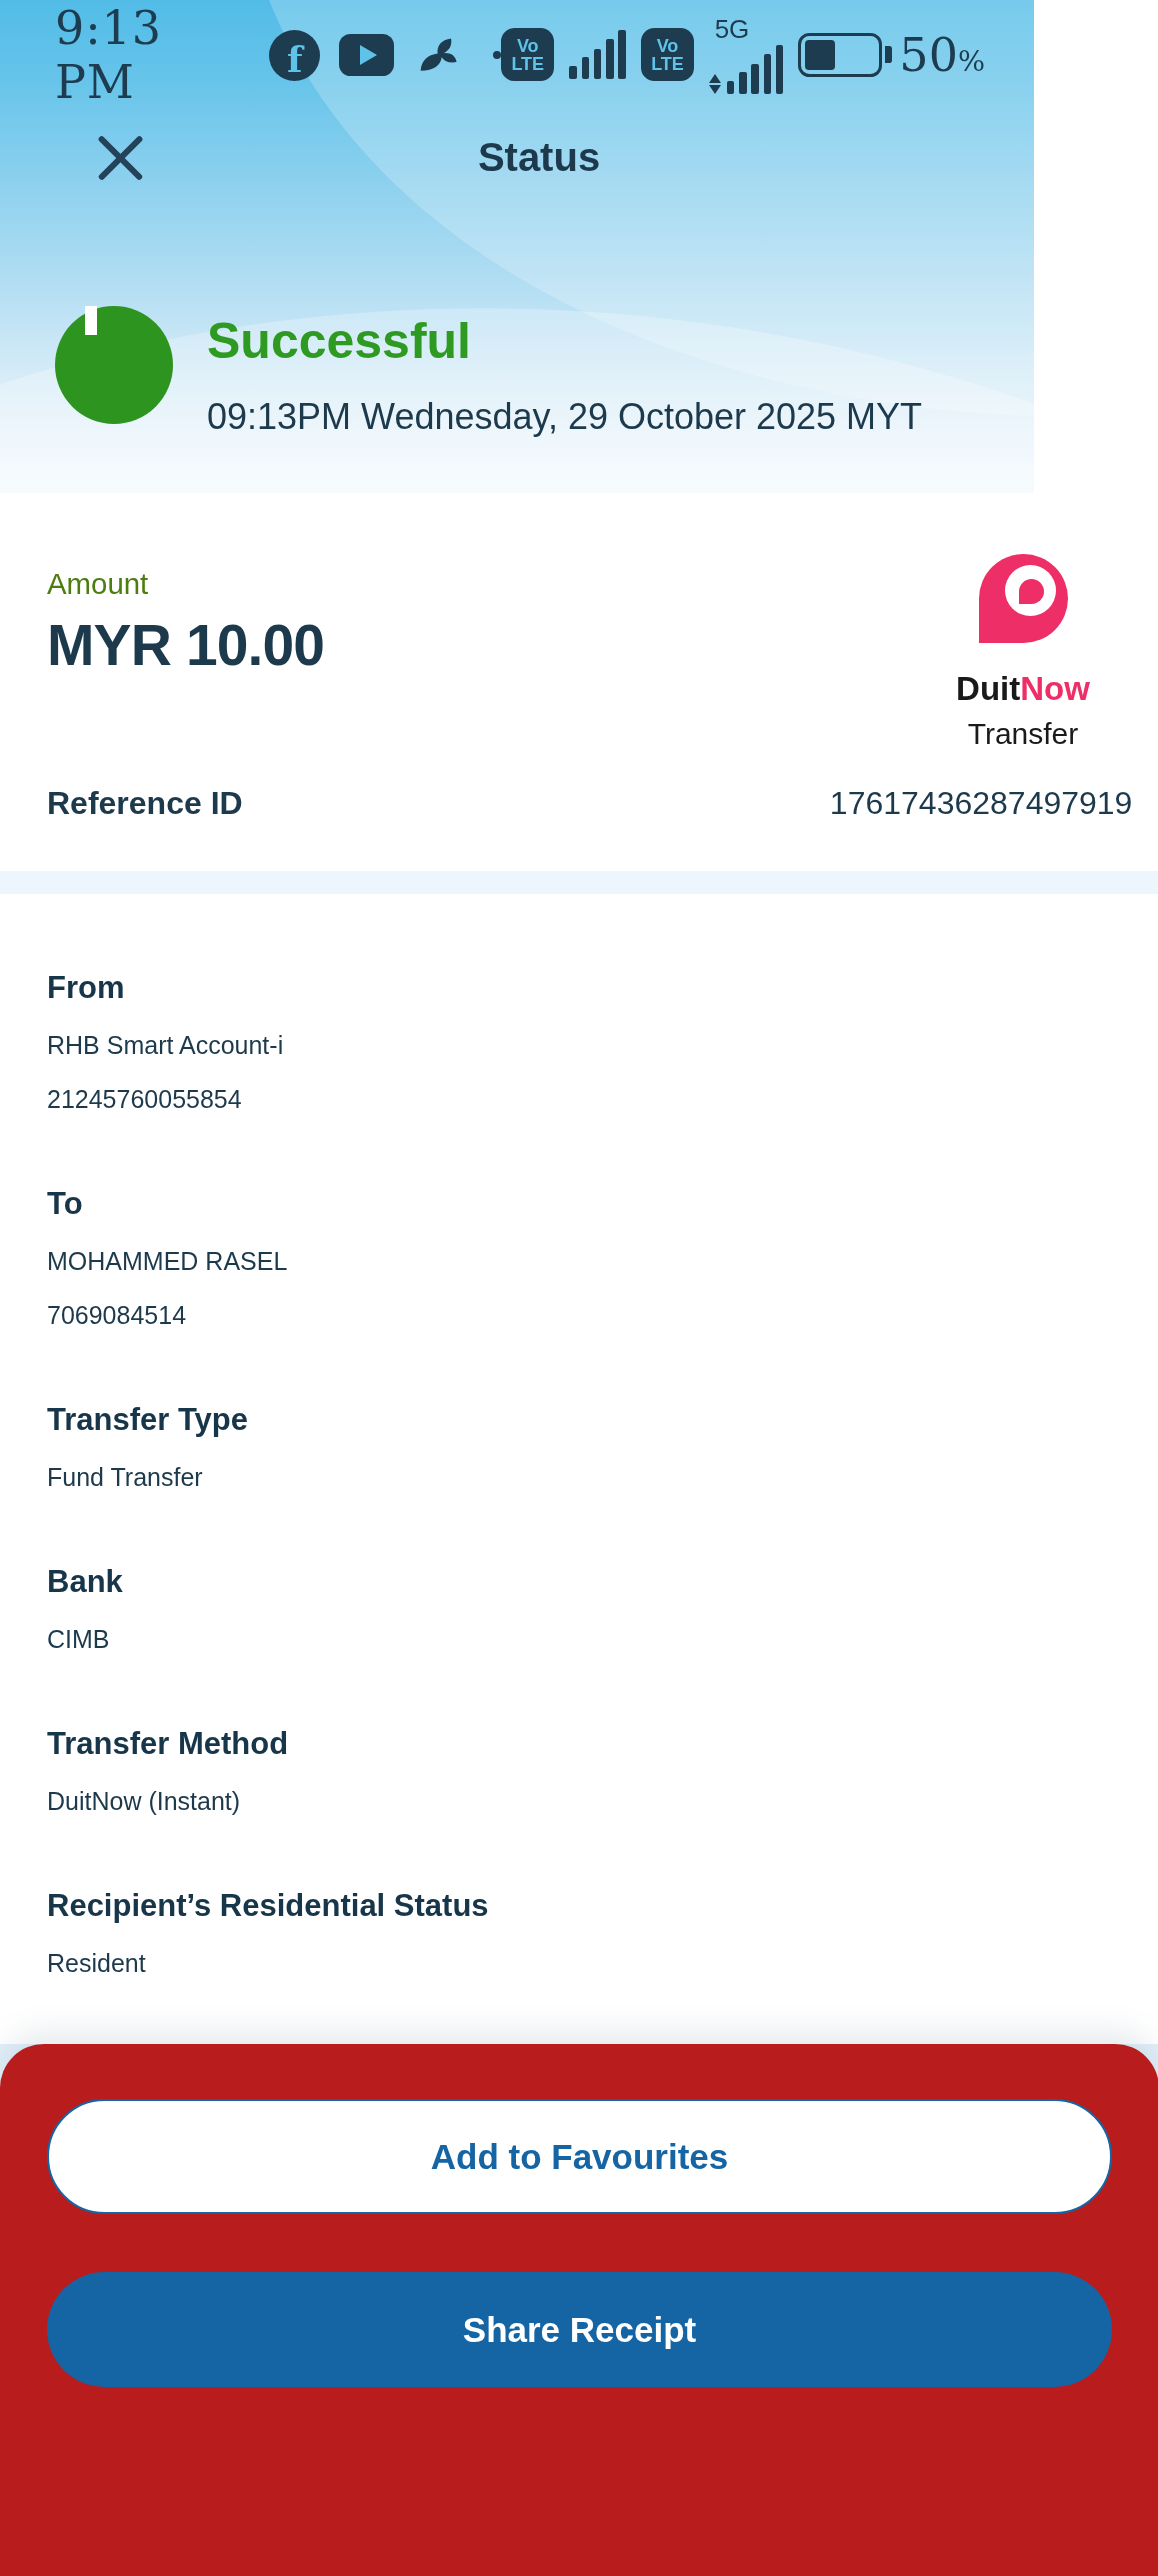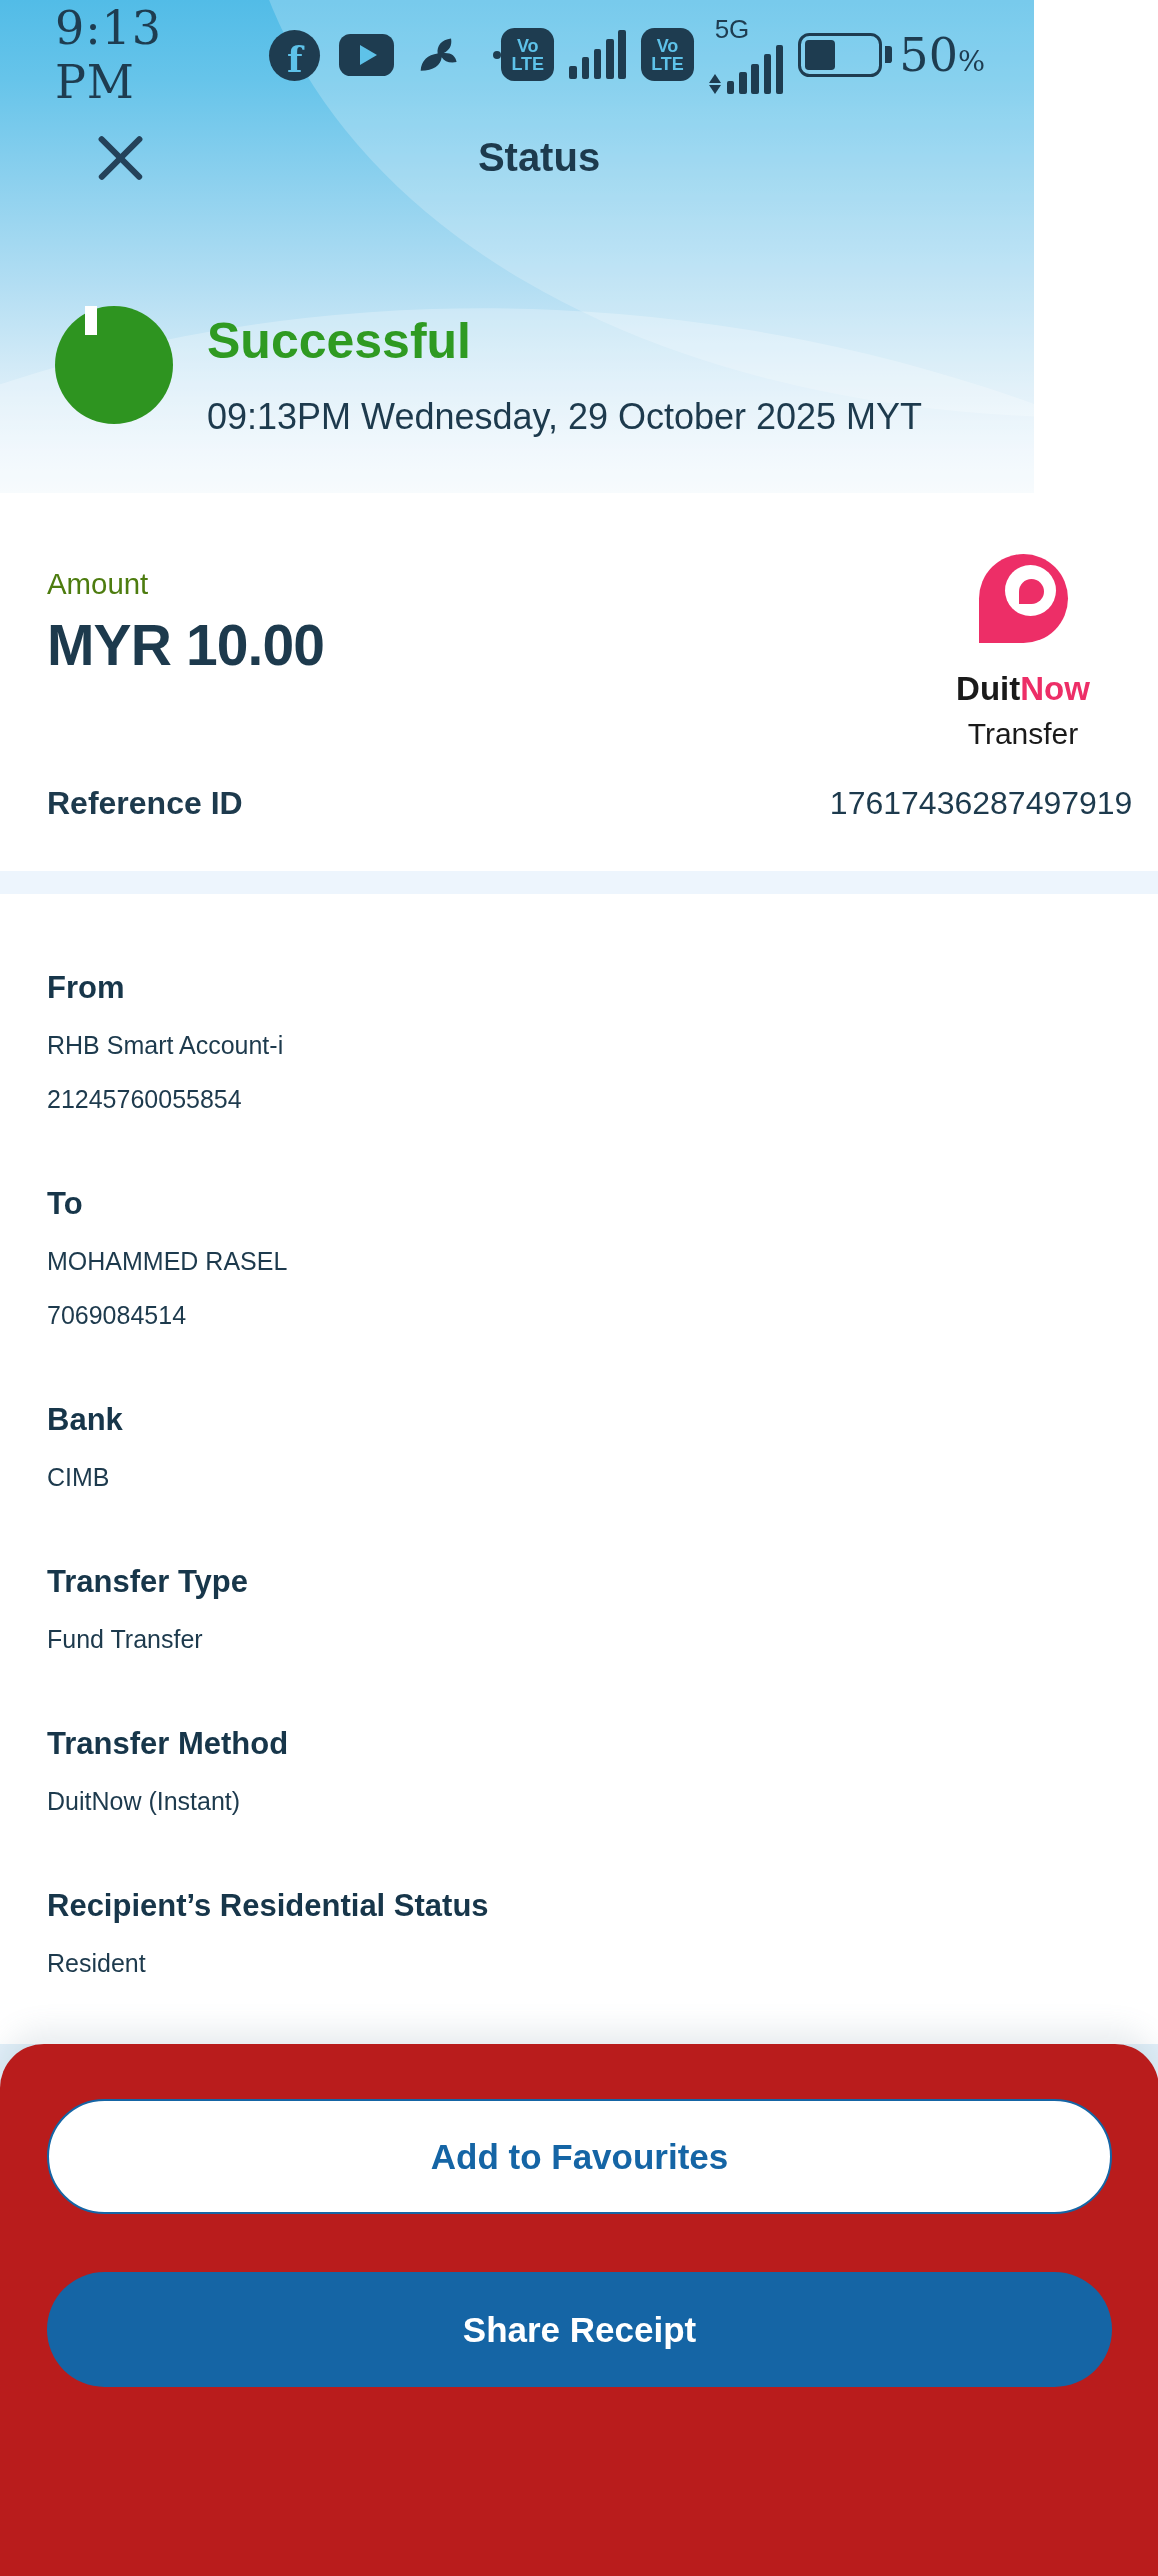--- a/index.html
+++ b/index.html
@@ -206,26 +206,26 @@
         <div class="detail-label">From</div>
         <div class="detail-line">RHB Smart Account-i</div>
         <div class="detail-line">21245760055854</div>
       </div>
       <div class="detail">
         <div class="detail-label">To</div>
         <div class="detail-line">MOHAMMED RASEL</div>
         <div class="detail-line">7069084514</div>
       </div>
       <div class="detail">
+        <div class="detail-label">Transfer Type</div>
+        <div class="detail-line">Fund Transfer</div>
+      </div>
+      <div class="detail">
         <div class="detail-label">Bank</div>
         <div class="detail-line">CIMB</div>
-      </div>
-      <div class="detail">
-        <div class="detail-label">Transfer Type</div>
-        <div class="detail-line">Fund Transfer</div>
       </div>
       <div class="detail">
         <div class="detail-label">Transfer Method</div>
         <div class="detail-line">DuitNow (Instant)</div>
       </div>
       <div class="detail">
         <div class="detail-label">Recipient’s Residential Status</div>
         <div class="detail-line">Resident</div>
       </div>
     </div>

